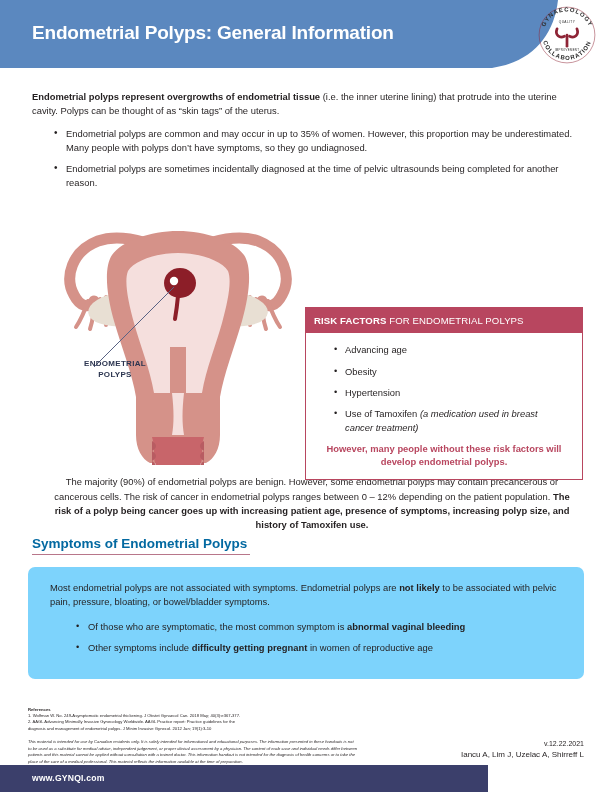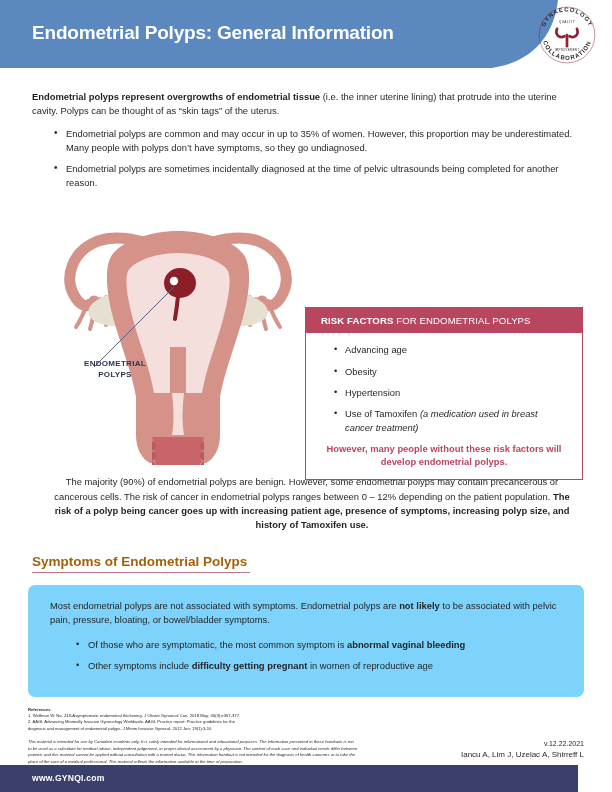--- a/index.html
+++ b/index.html
@@ -105,21 +105,21 @@
     left: 305px;
     top: 110px;
     width: 278px;
     border: 1px solid #b8465f;
     background: #ffffff;
   }
   .riskbox-head {
     background: #b8465f;
     color: #ffffff;
     font-size: 9.6px;
-    padding: 7px 0 7px 15px;
+    padding: 7px 0 7px 8px;
     letter-spacing: 0.1px;
   }
   .riskbox-head b { font-weight: bold; }
   .riskbox-body { padding: 10px 14px 11px 14px; }
   ul.risk-list {
     margin: 0 0 0 14px;
     padding: 0;
     list-style: none;
   }
   ul.risk-list li {
@@ -149,24 +149,24 @@
   .mid-para {
     margin: 6px 40px 0 52px;
     font-size: 9.4px;
     line-height: 1.5;
     text-align: center;
   }
   .mid-para b { font-weight: bold; }
 
   
   .section-title {
-    margin: 22px 0 0 32px;
+    margin: 4px 0 0 32px;
     font-size: 13.5px;
     font-weight: bold;
-    color: #a16207;
+    color: #0369a1;
   }
   .section-rule {
     margin: 3px 0 0 32px;
     width: 218px;
     height: 1.5px;
     background: #b8768a;
   }
   .symptom-box {
     margin: 12px 28px 0 28px;
     background: #7dd3fc;
@@ -239,21 +239,21 @@
   .meta .authors {
     font-size: 8px;
     color: #231f20;
     line-height: 1.5;
   }
 
   .bottom-bar {
     position: absolute;
     left: 0;
     bottom: 0;
-    width: 578px;
+    width: 488px;
     height: 27px;
     background: #3b3f6b;
   }
   .bottom-bar span {
     position: absolute;
     left: 32px;
     top: 8px;
     font-size: 8.6px;
     font-weight: bold;
     color: #ffffff;

